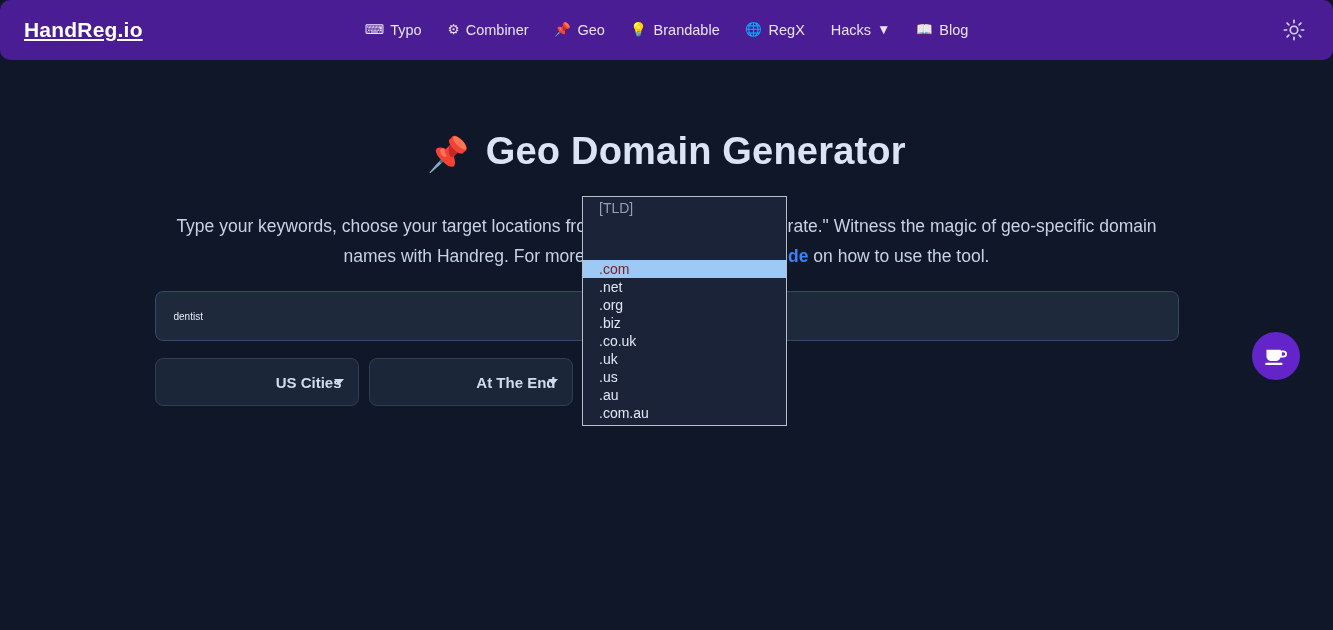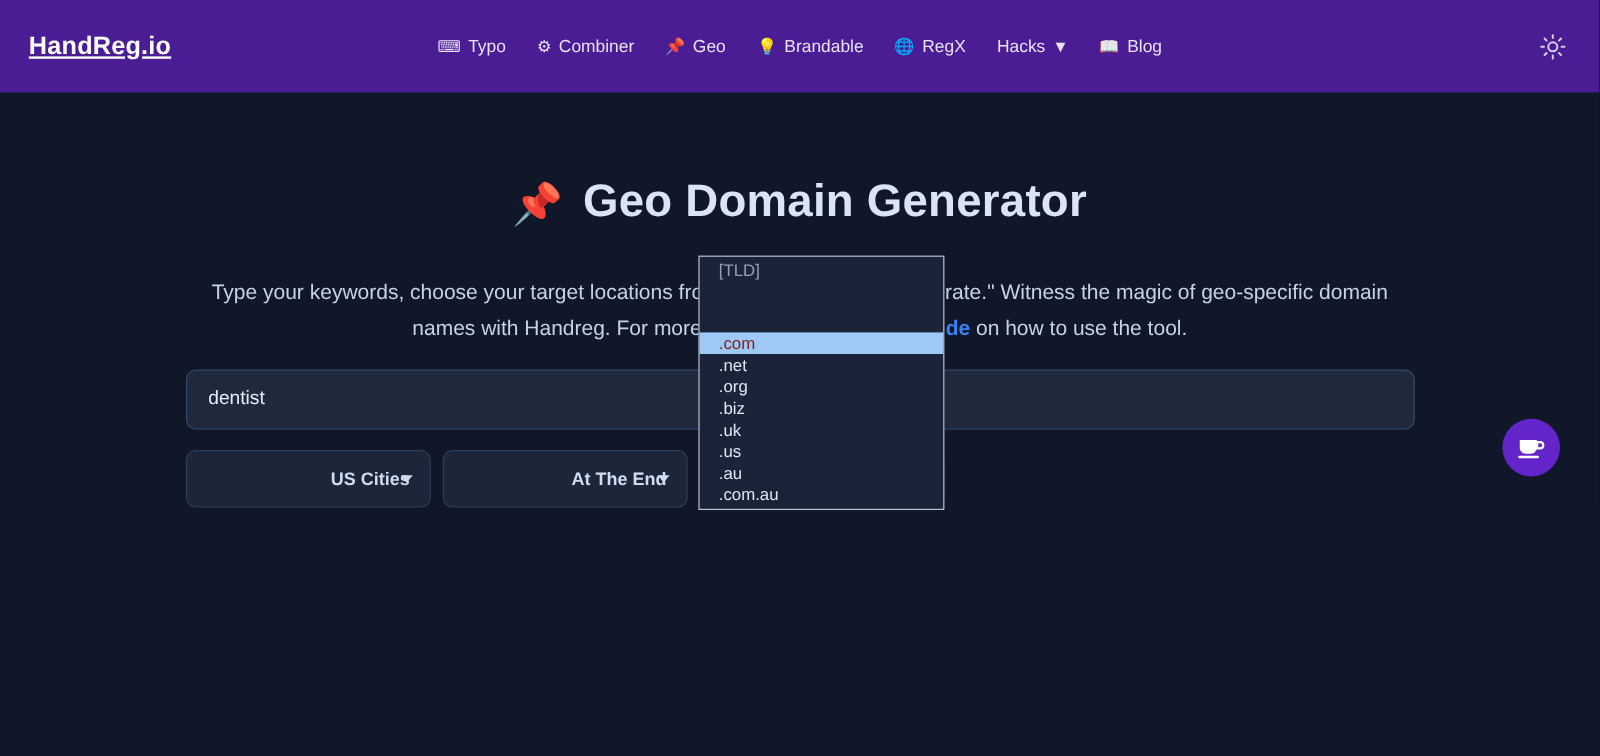--- a/index.html
+++ b/index.html
@@ -6,25 +6,26 @@
   html, body {
     width: 1333px; height: 630px;
     background: #0f1728;
     font-family: "Liberation Sans", sans-serif;
     overflow: hidden;
   }
 
   
   .navbar {
     position: relative;
-    height: 77px;
+    height: 60px;
     background: #4b1d95;
     display: flex;
     align-items: center;
     padding: 0 24px;
+    border-radius: 10px;
   }
   .brand {
     color: #ffffff;
     font-size: 21px;
     font-weight: bold;
     letter-spacing: .2px;
     white-space: nowrap;
   }
   .nav-links {
     position: absolute;
@@ -95,21 +96,21 @@
   }
   .keyword-input {
     display: block;
     width: 1024px;
     height: 50px;
     background: #1e293b;
     border: 1px solid #334a6b;
     border-radius: 8px;
     color: #e6edf8;
     font-family: "Liberation Sans", sans-serif;
-    font-size: 16px;
+    font-size: 10px;
     padding: 0 18px;
     outline: none;
   }
   .keyword-input::placeholder { color: #6d7d96; }
 
   .controls-row {
     display: flex;
     gap: 10px;
     margin-top: 17px;
   }
@@ -281,20 +282,21 @@
 
     </div>
   </div>
 
   <div class="dropdown-popup">
     <div class="dd-option header">[TLD]</div>
     <div class="dd-option selected">.com</div>
     <div class="dd-option">.net</div>
     <div class="dd-option">.org</div>
     <div class="dd-option">.biz</div>
+    <div class="dd-option">.co.uk</div>
     <div class="dd-option">.uk</div>
     <div class="dd-option">.us</div>
     <div class="dd-option">.au</div>
     <div class="dd-option">.com.au</div>
   </div>
 
   <div class="coffee-fab">
     <svg viewBox="0 0 24 24">
       <path d="M3.2 6.2h13.1v6.0c0 2.6-2.1 4.5-4.7 4.5H7.9c-2.6 0-4.7-1.9-4.7-4.5z" fill="#ffffff"></path>
       <path d="M16.6 7.8h2.1c1.5 0 2.6 1.0 2.6 2.4s-1.1 2.4-2.6 2.4h-2.1z" fill="none" stroke="#ffffff" stroke-width="1.7"></path>

